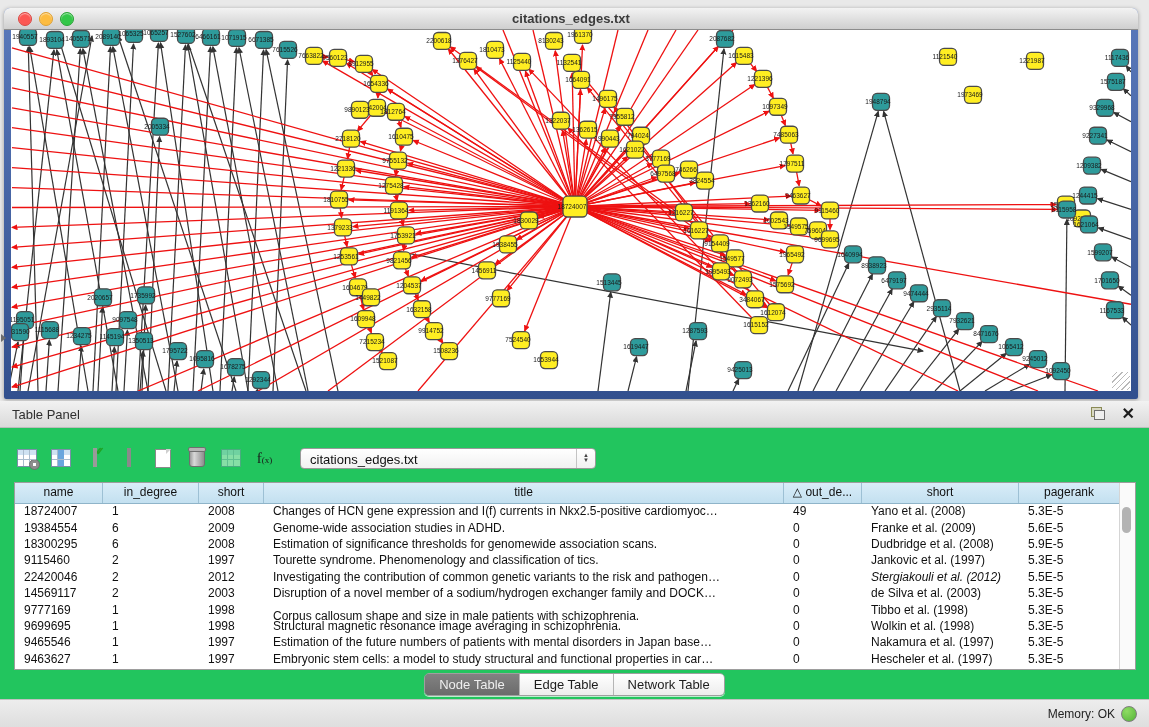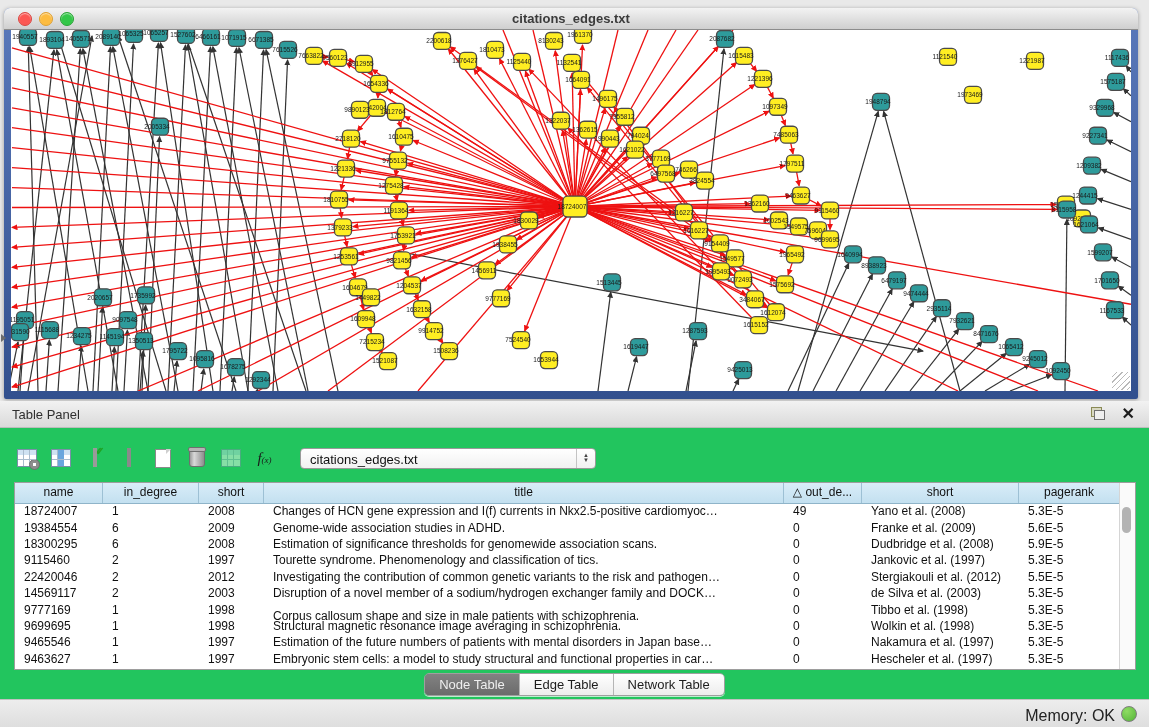--- a/index.html
+++ b/index.html
@@ -58,39 +58,39 @@
   .tabsrow{position:absolute;left:0;right:0;top:272px;height:26px;text-align:center;}
   .seg{display:inline-flex;border:1px solid #9f9f9f;border-radius:5px;overflow:hidden;height:21px;
        box-shadow:0 1px 0 rgba(255,255,255,.7);}
   .seg .tab{font-size:13px;padding:0 14px;line-height:21px;background:linear-gradient(180deg,#ffffff,#ededed);
             color:#1d1d1d;border-right:1px solid #b5b5b5;}
   .seg .tab:last-child{border-right:none;}
   .seg .tab.active{background:linear-gradient(180deg,#828282,#6b6b6b);color:#efefef;}
   
   .statusbar{position:absolute;left:0;right:0;bottom:0;height:27px;background:linear-gradient(180deg,#ededed,#dedede);
              border-top:1px solid #c2c2c2;}
-  .mem{position:absolute;right:34px;top:7px;font-size:16px;color:#222;}
+  .mem{position:absolute;right:34px;top:7px;font-size:12px;color:#222;}
   .memdot{position:absolute;right:12px;top:6px;width:14px;height:14px;border-radius:50%;
           background:radial-gradient(circle at 35% 30%,#8fdc63,#53b437);border:1px solid #7d7d7d;}
   
   .ic-grid{width:18px;height:16px;border:1px solid #7a90a8;background:
      linear-gradient(180deg,#cfe2f2 0 5px,#fff 5px);position:relative;}
   .ic-grid:before{content:"";position:absolute;left:5px;top:0;bottom:0;width:1px;background:#a9bccd;box-shadow:6px 0 0 #a9bccd;}
   .ic-grid:after{content:"";position:absolute;left:0;right:0;top:9px;height:1px;background:#a9bccd;}
   .gear{position:absolute;right:-4px;bottom:-4px;width:9px;height:9px;border-radius:50%;
         background:radial-gradient(circle at 50% 50%,#fff 0 1.5px,#8d8d8d 1.5px);border:1px solid #6f6f6f;}
   .colblue{position:absolute;left:6px;top:0;bottom:0;width:6px;background:#6aa6dd;}
   .chk{width:9px;height:9px;border:1px solid #9a9a9a;background:#fff;position:relative;margin:1px 0;}
   .chk:after{content:"✓";position:absolute;left:0px;top:-4px;color:#1fa325;font-size:11px;font-weight:bold;}
   .sq{width:8px;height:8px;border:1px solid #8a8a8a;background:#fff;margin:1px 0;}
   .page{width:14px;height:17px;background:#fff;border:1px solid #8a8a8a;position:relative;}
   .page:after{content:"";position:absolute;right:-1px;top:-1px;border-left:5px solid #cfcfcf;border-bottom:5px solid transparent;}
   .trash{width:14px;height:16px;background:linear-gradient(90deg,#9b9b9b,#d9d9d9 30%,#8d8d8d);border-radius:2px 2px 3px 3px;position:relative;border:1px solid #6f6f6f;}
   .trash:before{content:"";position:absolute;left:-2px;top:-3px;right:-2px;height:3px;background:#b5b5b5;border:1px solid #6f6f6f;border-radius:2px;}
-  .fx{font-family:"Liberation Serif",serif;font-style:italic;font-size:15px;color:#1a1a1a;text-align:right;}
+  .fx{font-family:"Liberation Serif",serif;font-size:15px;color:#1a1a1a;text-align:right;}
   .fx small{font-size:9px;}
   .dis{opacity:.45;}
 </style>
 </head>
 <body>
 
 <div class="netwin">
   <div class="titlebar">
     <div class="lights">
       <div class="light r"></div>
@@ -949,21 +949,21 @@
           <div class="td" style="width: 78px;">0</div>
           <div class="td" style="width: 157px;">Jankovic et al. (1997)</div>
           <div class="td" style="width: 101px;">5.3E-5</div>
         </div>
         <div class="tr">
           <div class="td" style="width: 88px;">22420046</div>
           <div class="td" style="width: 96px;">2</div>
           <div class="td" style="width: 65px;">2012</div>
           <div class="td" style="width: 520px;">Investigating the contribution of common genetic variants to the risk and pathogen…</div>
           <div class="td" style="width: 78px;">0</div>
-          <div class="td" style="width: 157px;">Stergiakouli et al. (2012)</div>
+          <div class="td" style="width: 157px; font-style: italic;">Stergiakouli et al. (2012)</div>
           <div class="td" style="width: 101px;">5.5E-5</div>
         </div>
         <div class="tr">
           <div class="td" style="width: 88px;">14569117</div>
           <div class="td" style="width: 96px;">2</div>
           <div class="td" style="width: 65px;">2003</div>
           <div class="td" style="width: 520px;">Disruption of a novel member of a sodium/hydrogen exchanger family and DOCK…</div>
           <div class="td" style="width: 78px;">0</div>
           <div class="td" style="width: 157px;">de Silva et al. (2003)</div>
           <div class="td" style="width: 101px;">5.3E-5</div>

